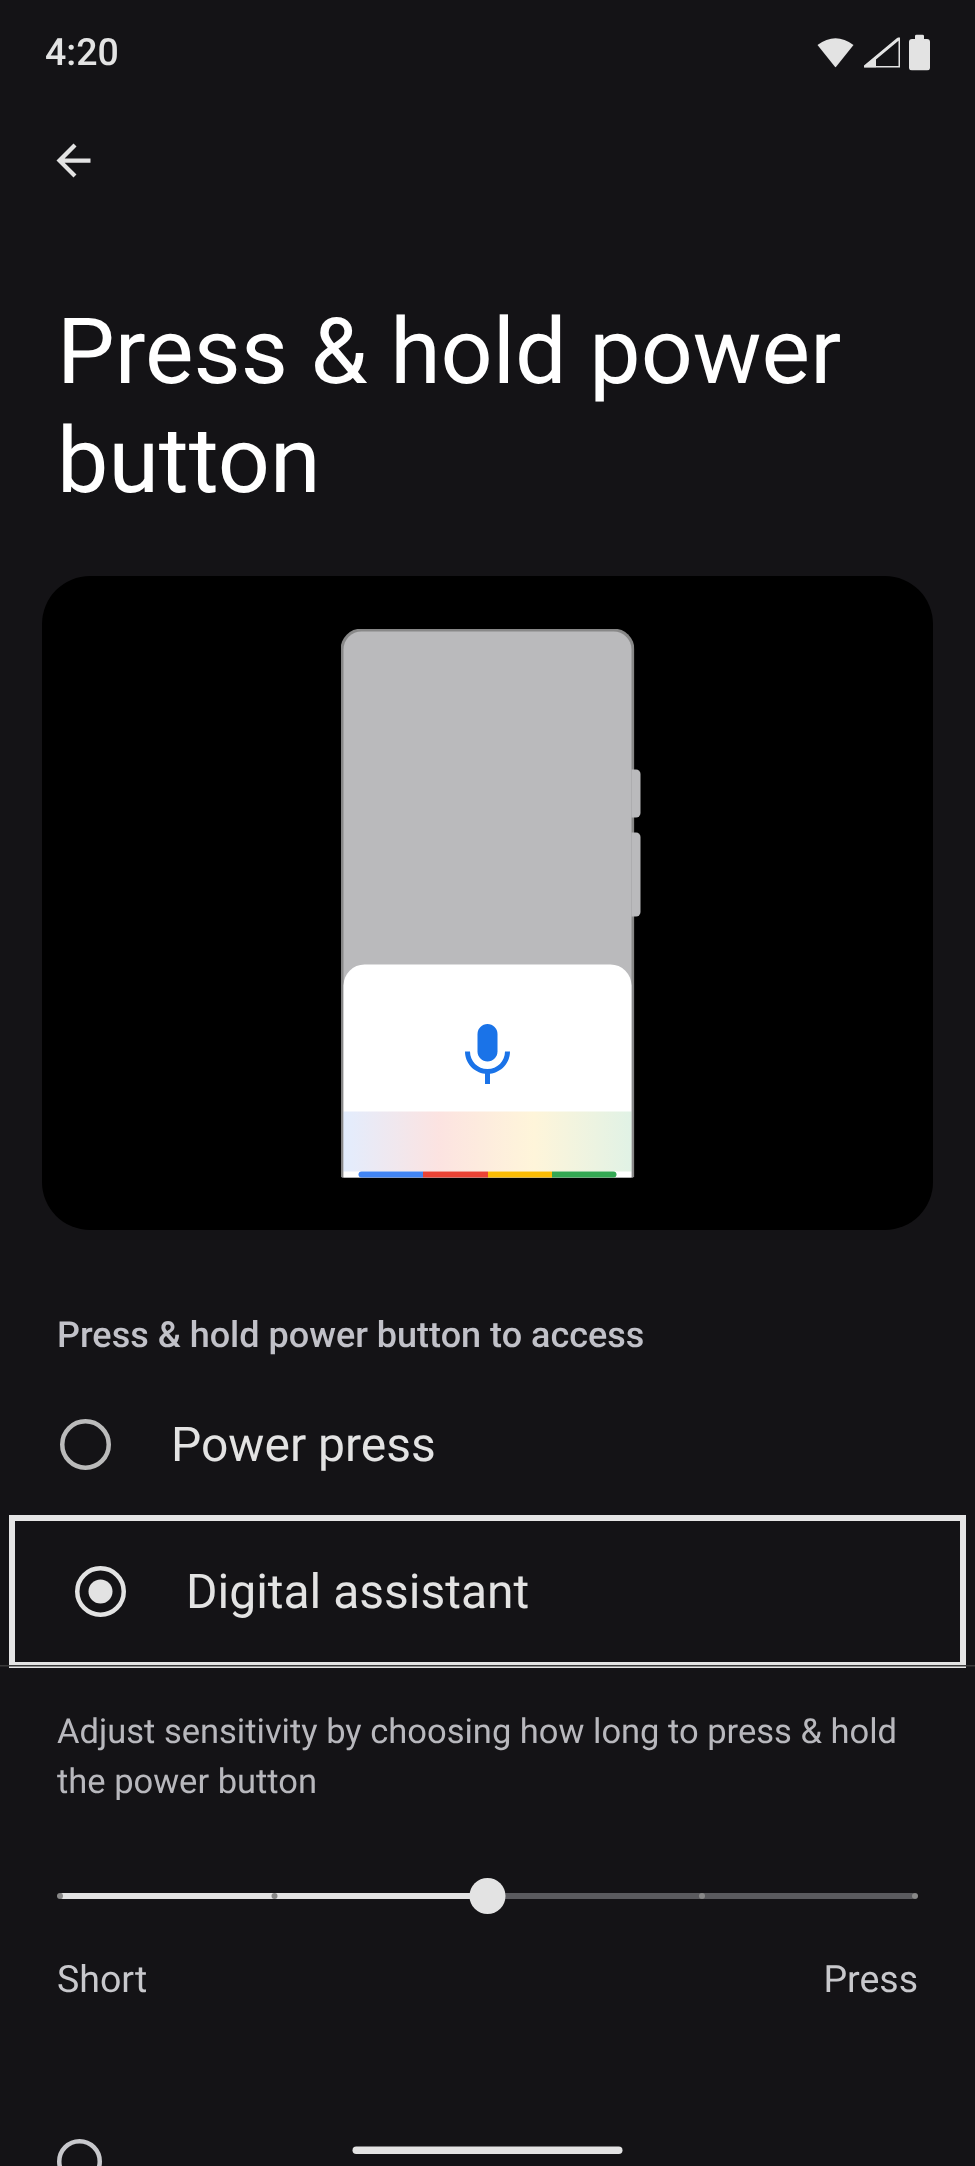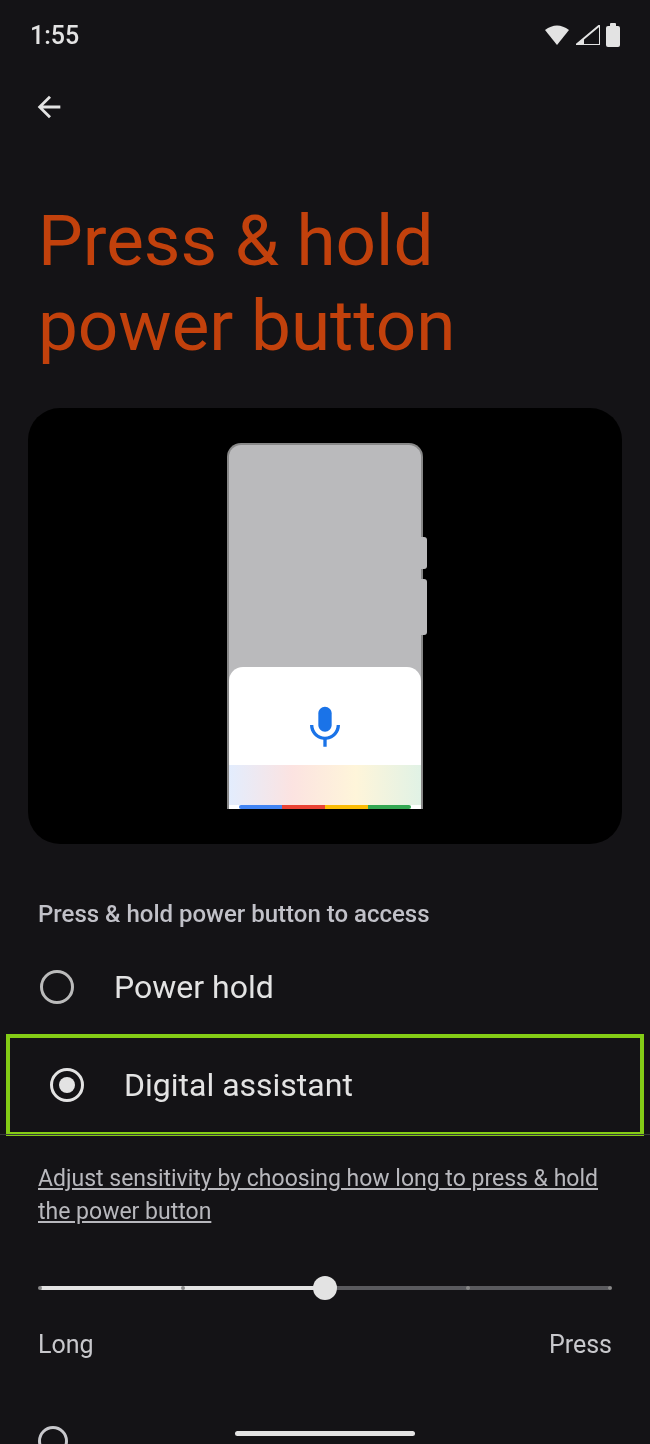--- a/index.html
+++ b/index.html
@@ -30,25 +30,25 @@
     .status-icons {
       display: flex;
       align-items: center;
       gap: 6px;
     }
     .back-button {
       padding: 30px 32px 10px;
       cursor: pointer;
     }
     .page-title {
-      font-size: 71px;
+      font-size: 61px;
       font-weight: 400;
       line-height: 1.2;
       padding: 60px 38px 40px;
-      color: #c2410c;
+      color: #ffffff;
     }
     .illustration-box {
       margin: 0 28px;
       background: #000;
       border-radius: 32px;
       height: 436px;
       display: flex;
       align-items: center;
       justify-content: center;
       position: relative;
@@ -149,41 +149,40 @@
       width: 16px;
       height: 16px;
       background: #e3e3e3;
       border-radius: 50%;
     }
     .radio-label {
       font-size: 32px;
       color: #e3e3e3;
     }
     .highlighted {
-      border: 4px solid #84cc16;
+      border: 4px solid #e5e5e5;
       margin: 0 6px;
     }
     .divider {
       height: 1px;
       background: #3a3a3a;
       margin-top: -2px;
     }
     .duration-section {
       padding: 28px 38px 0;
     }
     .duration-title {
       font-size: 32px;
       color: #e3e3e3;
       margin-bottom: 8px;
     }
     .duration-desc {
       font-size: 23px;
       color: #b8b8bd;
       line-height: 1.4;
-      text-decoration: underline;
     }
     .slider-container {
       position: relative;
       margin: 48px 40px 0;
       height: 24px;
     }
     .slider-track {
       position: absolute;
       top: 50%;
       left: 0;
@@ -246,21 +245,21 @@
       width: 30px;
       height: 30px;
       border: 3px solid #c8c8cc;
       border-radius: 50%;
     }
   </style>
 </head>
 <body>
 
 <div class="status-bar">
-  <span class="status-time">1:55</span>
+  <span class="status-time">4:20</span>
   <div class="status-icons">
     <svg width="26" height="20" viewBox="0 0 24 20">
         <path d="M12 20 L0 5 Q12 -4 24 5 Z" fill="#e3e3e3"></path>
       </svg>
     <svg width="24" height="20" viewBox="0 0 24 20">
         <path d="M0 20 L24 0 L24 20 Z" fill="none" stroke="#e3e3e3" stroke-width="2"></path>
         <path d="M0 20 L8 13.3 L8 20 Z" fill="#e3e3e3"></path>
         <text x="17" y="17" font-size="11" fill="#141316" font-weight="bold">!</text>
       </svg>
     <svg width="14" height="24" viewBox="0 0 14 24">
@@ -292,21 +291,21 @@
       </div>
       <div class="color-bar"></div>
     </div>
   </div>
 </div>
 
 <div class="section-label">Press &amp; hold power button to access</div>
 
 <div class="radio-option">
   <div class="radio-circle"></div>
-  <span class="radio-label">Power hold</span>
+  <span class="radio-label">Power press</span>
 </div>
 
 <div class="radio-option highlighted">
   <div class="radio-circle selected">
     <div class="radio-dot"></div>
   </div>
   <span class="radio-label">Digital assistant</span>
 </div>
 
 <div class="divider"></div>
@@ -320,19 +319,19 @@
   <div class="slider-fill"></div>
   <div class="slider-tick" style="left:0%"></div>
   <div class="slider-tick" style="left:25%"></div>
   <div class="slider-tick" style="left:50%"></div>
   <div class="slider-tick" style="left:75%"></div>
   <div class="slider-tick" style="left:100%"></div>
   <div class="slider-thumb"></div>
 </div>
 
 <div class="slider-labels">
-  <span>Long</span>
+  <span>Short</span>
   <span>Press</span>
 </div>
 
 <div class="info-icon-partial"></div>
 
 <div class="nav-bar"></div>
 
 </body></html>

